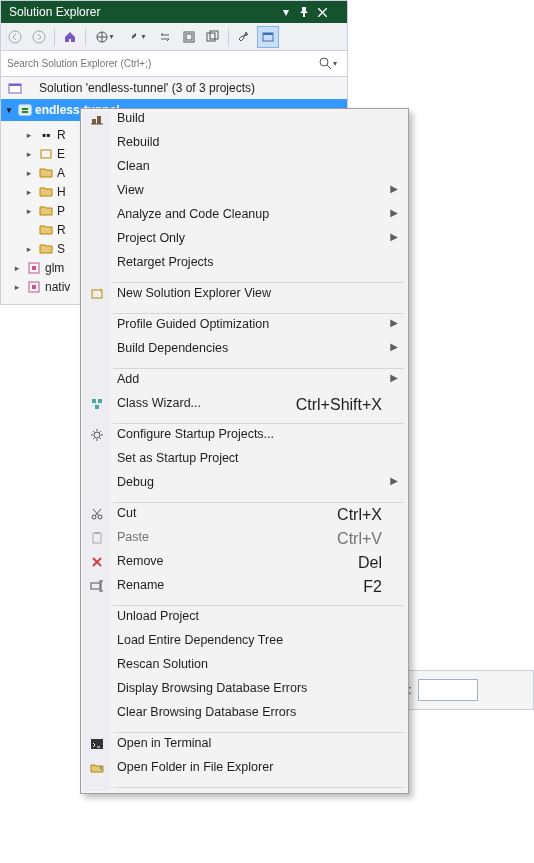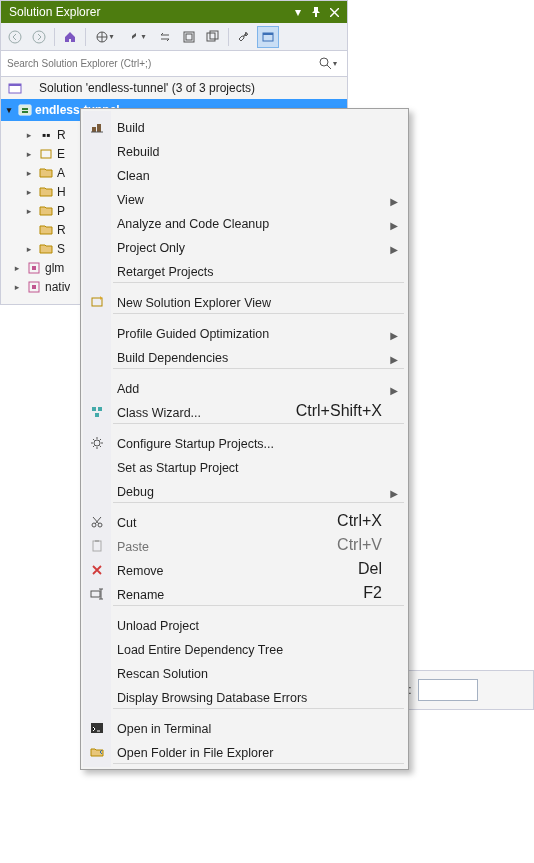--- a/index.html
+++ b/index.html
@@ -1,20 +1,20 @@
 <!DOCTYPE html>
 <html><head>
 <meta charset="utf-8">
 <style>
   * { box-sizing: border-box; margin: 0; padding: 0; font-family: "Segoe UI", Arial, sans-serif; }
   body { background: #fff; width: 534px; height: 863px; position: relative; overflow: hidden; font-size: 12px; color: #1e1e1e; }
 
   
   .panel { width: 348px; border: 1px solid #cccedb; background: #f5f5f5; }
-  .panel-header { background: #4d7c0f; color: #fff; height: 22px; display: flex; align-items: center; padding: 0 4px 0 8px; font-size: 12px; }
+  .panel-header { background: #14532d; color: #fff; height: 22px; display: flex; align-items: center; padding: 0 16px 0 8px; font-size: 12px; }
   .panel-header .title { flex: 1; }
   .panel-header .win-btn { width: 18px; height: 18px; display: inline-flex; align-items: center; justify-content: center; color: #fff; }
   .toolbar { height: 28px; background: #eef0f4; display: flex; align-items: center; padding: 0 3px; gap: 2px; border-bottom: 1px solid #cccedb; }
   .toolbar .tb-btn { width: 22px; height: 22px; display: inline-flex; align-items: center; justify-content: center; color: #555; border: 1px solid transparent; }
   .toolbar .tb-btn.group { width: 30px; }
   .toolbar .tb-sep { width: 1px; height: 18px; background: #cccedb; margin: 0 2px; }
   .toolbar .tb-btn.selected { background: #c9def5; border: 1px solid #7eb4ea; }
   .search-row { display: flex; align-items: center; height: 26px; background: #fff; border-bottom: 1px solid #cccedb; padding: 0 6px; }
   .search-row input { flex: 1; border: none; outline: none; height: 22px; color: #6a6a6a; font-size: 10px; background: transparent; }
   .search-row .mag { color: #555; width: 22px; display: flex; align-items: center; gap: 1px; }
@@ -26,21 +26,21 @@
   .exp-open::before { content: "▾"; color: #1e1e1e; font-size: 9px;}
   .exp-closed::before { content: "▸"; font-size: 9px;}
   .icon-slot { width: 16px; height: 16px; display: inline-flex; align-items: center; justify-content: center; }
   .tree-row.depth2 { padding-left: 22px; }
   .tree-row.depth1 { padding-left: 10px; }
   .trunc { white-space: nowrap; overflow: hidden; }
 
   
   .ctx { position: absolute; left: 80px; top: 108px; width: 329px; background: #f3f3f3; border: 1px solid #a0a0a0; box-shadow: 4px 4px 6px rgba(0,0,0,.25); padding: 2px; }
   .ctx-gutter { position: absolute; left: 2px; top: 2px; bottom: 2px; width: 28px; background: #eeeef2; }
-  .ctx-item { position: relative; height: 24px; display: flex; align-items: flex-end; padding-left: 34px; padding-right: 24px; font-size: 12.5px; cursor: default; }
+  .ctx-item { position: relative; height: 24px; display: flex; align-items: flex-start; padding-left: 34px; padding-right: 24px; font-size: 12.5px; cursor: default; }
   .ctx-item .label { flex: 1; }
   .ctx-item .shortcut { color: #1e1e1e; font-size: 16px; }
   .ctx-item.disabled .label, .ctx-item.disabled .shortcut { color: #737373; }
   .ctx-item .lead-icon { position: absolute; left: 6px; width: 16px; height: 16px; display: flex; align-items: center; justify-content: center; color: #424242; }
   .ctx-item .sub { position: absolute; right: 8px; font-size: 10px; color: #5f5f5f; }
   .ctx-sep { height: 1px; margin: 3px 2px 3px 30px; background: #d7d7d7; }
 
   
   .bottom-frag { position: absolute; right: 0; top: 670px; width: 170px; height: 40px; border: 1px solid #cccedb; background: #f5f5f5; display: flex; align-items: center; padding: 0 6px; gap: 6px; }
   .bottom-frag input { width: 60px; height: 22px; border: 1px solid #a5b1c2; padding: 0 4px; }
@@ -384,20 +384,23 @@
     </div>
     <div class="ctx-item">
       <span class="label">Load Entire Dependency Tree</span>
     </div>
     <div class="ctx-item">
       <span class="label">Rescan Solution</span>
     </div>
     <div class="ctx-item">
       <span class="label">Display Browsing Database Errors</span>
     </div>
+    <div class="ctx-item">
+      <span class="label">Clear Browsing Database Errors</span>
+    </div>
     <div class="ctx-sep"></div>
     <div class="ctx-item">
       <span class="lead-icon">
         <svg width="14" height="14" viewBox="0 0 14 14">
           <rect x="1" y="2" width="12" height="10" fill="#333"></rect>
           <path d="M3 6l2 2-2 2M7 10h3" stroke="#fff"></path>
         </svg>
       </span>
       <span class="label">Open in Terminal</span>
     </div>

